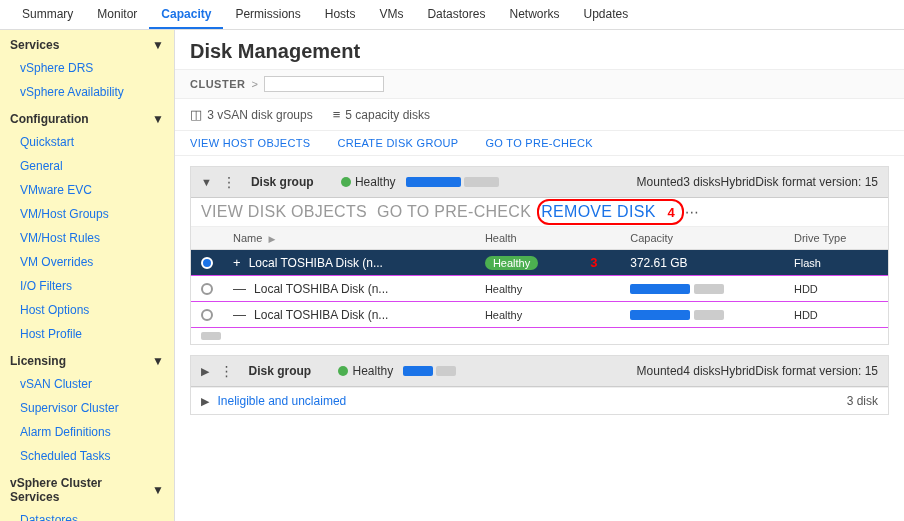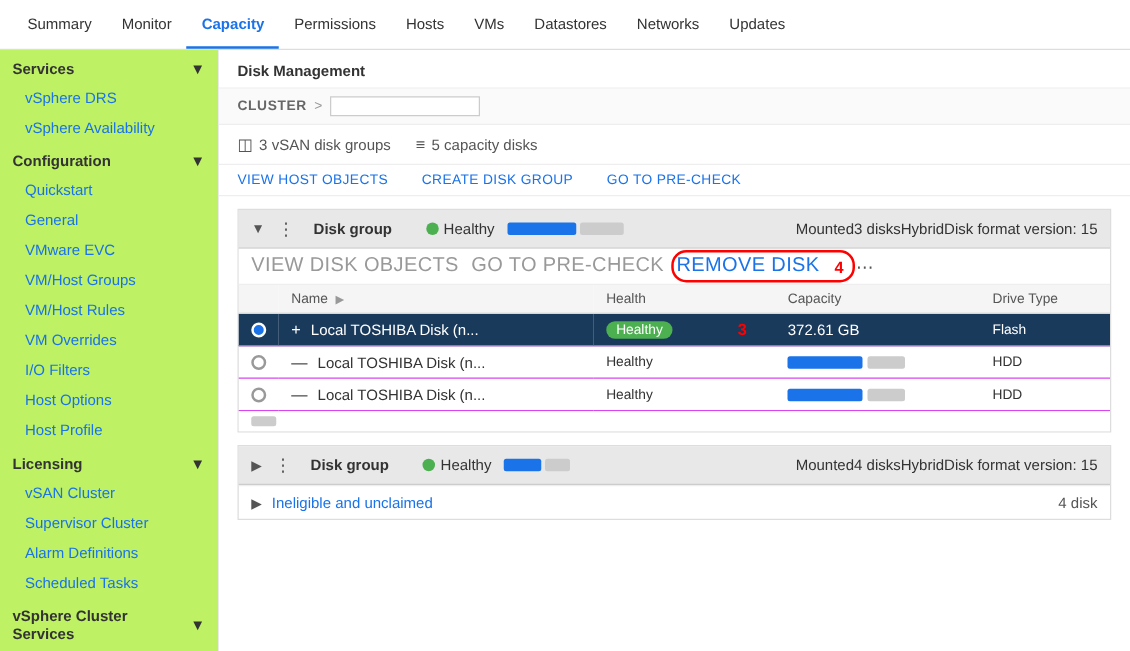--- a/index.html
+++ b/index.html
@@ -1,33 +1,33 @@
 <!DOCTYPE html>
 <html><head>
   <meta charset="utf-8">
   <style>
     * { box-sizing: border-box; margin: 0; padding: 0; font-family: Arial, sans-serif; font-size: 12px; }
     body { background: #f5f5f5; display: flex; flex-direction: column; height: 521px; width: 904px; overflow: hidden; }
 
     
-    .top-nav { display: flex; background: #fff; border-bottom: 1px solid #ddd; padding: 0 10px; height: 40px; align-items: stretch; }
+    .top-nav { display: flex; background: #fff; border-bottom: 1px solid #ddd; padding: 0 10px; height: 30px; align-items: stretch; }
     .top-nav-item { padding: 0 12px; display: flex; align-items: center; cursor: pointer; color: #333; border-bottom: 2px solid transparent; font-size: 12px; }
     .top-nav-item.active { color: #1a73e8; border-bottom: 2px solid #1a73e8; font-weight: bold; }
 
     
     .main-layout { display: flex; flex: 1; overflow: hidden; }
 
     
-    .sidebar { width: 175px; background: #bef264; border-right: 1px solid #ddd; overflow-y: auto; flex-shrink: 0; }
+    .sidebar { width: 175px; background: #fef9c3; border-right: 1px solid #ddd; overflow-y: auto; flex-shrink: 0; }
     .sidebar-section-header { display: flex; justify-content: space-between; align-items: center; padding: 8px 10px 4px 10px; font-weight: bold; color: #333; font-size: 12px; cursor: pointer; }
     .sidebar-item { padding: 5px 10px 5px 20px; color: #1a73e8; cursor: pointer; font-size: 12px; }
 
     
     .content { flex: 1; overflow-y: auto; padding: 0; background: #fff; }
-    .content-header { padding: 10px 15px 6px 15px; font-size: 12px; font-weight: bold; color: #333; border-bottom: 1px solid #eee; }
+    .content-header { padding: 10px 15px 6px 15px; font-size: 20px; font-weight: bold; color: #333; border-bottom: 1px solid #eee; }
 
     
     .breadcrumb-bar { display: flex; align-items: center; padding: 6px 15px; border-bottom: 1px solid #eee; background: #fafafa; }
     .breadcrumb-text { font-size: 11px; color: #666; font-weight: bold; letter-spacing: 0.5px; }
     .breadcrumb-arrow { margin: 0 6px; color: #999; font-size: 11px; }
     .breadcrumb-select { font-size: 11px; border: 1px solid #ccc; background: #fff; padding: 1px 20px 1px 5px; color: #333; appearance: none; min-width: 120px; }
 
     
     .info-bar { display: flex; align-items: center; padding: 8px 15px; gap: 20px; border-bottom: 1px solid #eee; }
     .info-item { display: flex; align-items: center; gap: 5px; color: #555; font-size: 11px; }
@@ -304,18 +304,18 @@
           <span class="dg-meta-item">Mounted</span>
           <span class="dg-meta-item">4 disks</span>
           <span class="dg-meta-item">Hybrid</span>
           <span class="dg-meta-item">Disk format version: 15</span>
         </div>
       </div>
 
       <div class="ineligible-row">
         <span class="inelig-chevron">▶</span>
         <span class="inelig-label">Ineligible and unclaimed</span>
-        <span class="inelig-count">4 disk</span>
+        <span class="inelig-count">3 disk</span>
       </div>
     </div>
 
   </div>
 </div>
 
 </body></html>

